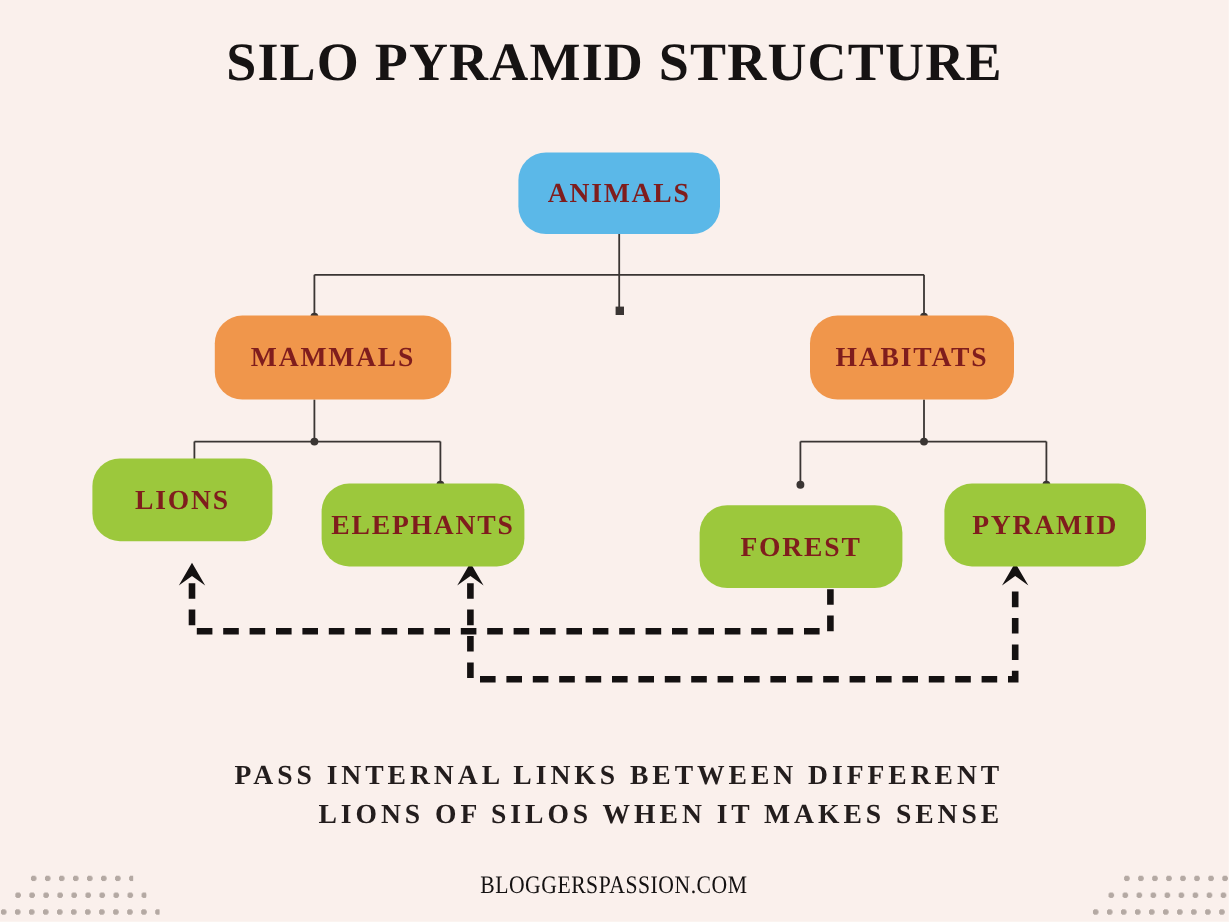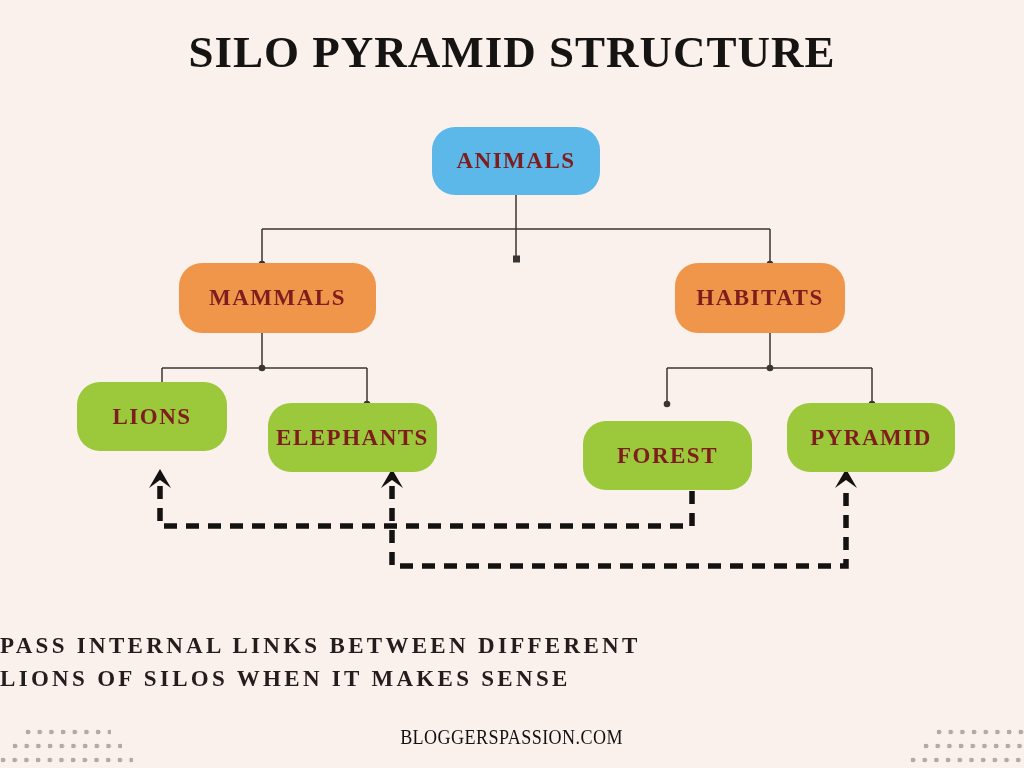--- a/index.html
+++ b/index.html
@@ -18,21 +18,21 @@
   .node{
     position:absolute;
     border-radius:23px;
     display:flex;align-items:center;justify-content:center;
     color:#7f1d1d;
     font-weight:700;font-size:23px;letter-spacing:1.5px;
   }
   .svg-layer{position:absolute;left:0;top:0;pointer-events:none;}
   .caption{
     position:absolute;top:629px;left:0;width:836px;
-    text-align:left;
+    text-align:right;
     font-size:23px;font-weight:700;letter-spacing:3.3px;
     line-height:33px;
   }
   .footer{
     position:absolute;top:725px;left:0;width:1024px;
     text-align:center;
     font-size:21px;font-weight:500;color:#141111;
   }
   .footer-inner{display:inline-block;transform:scaleX(0.86);letter-spacing:0.5px;}
   .dot-row{

